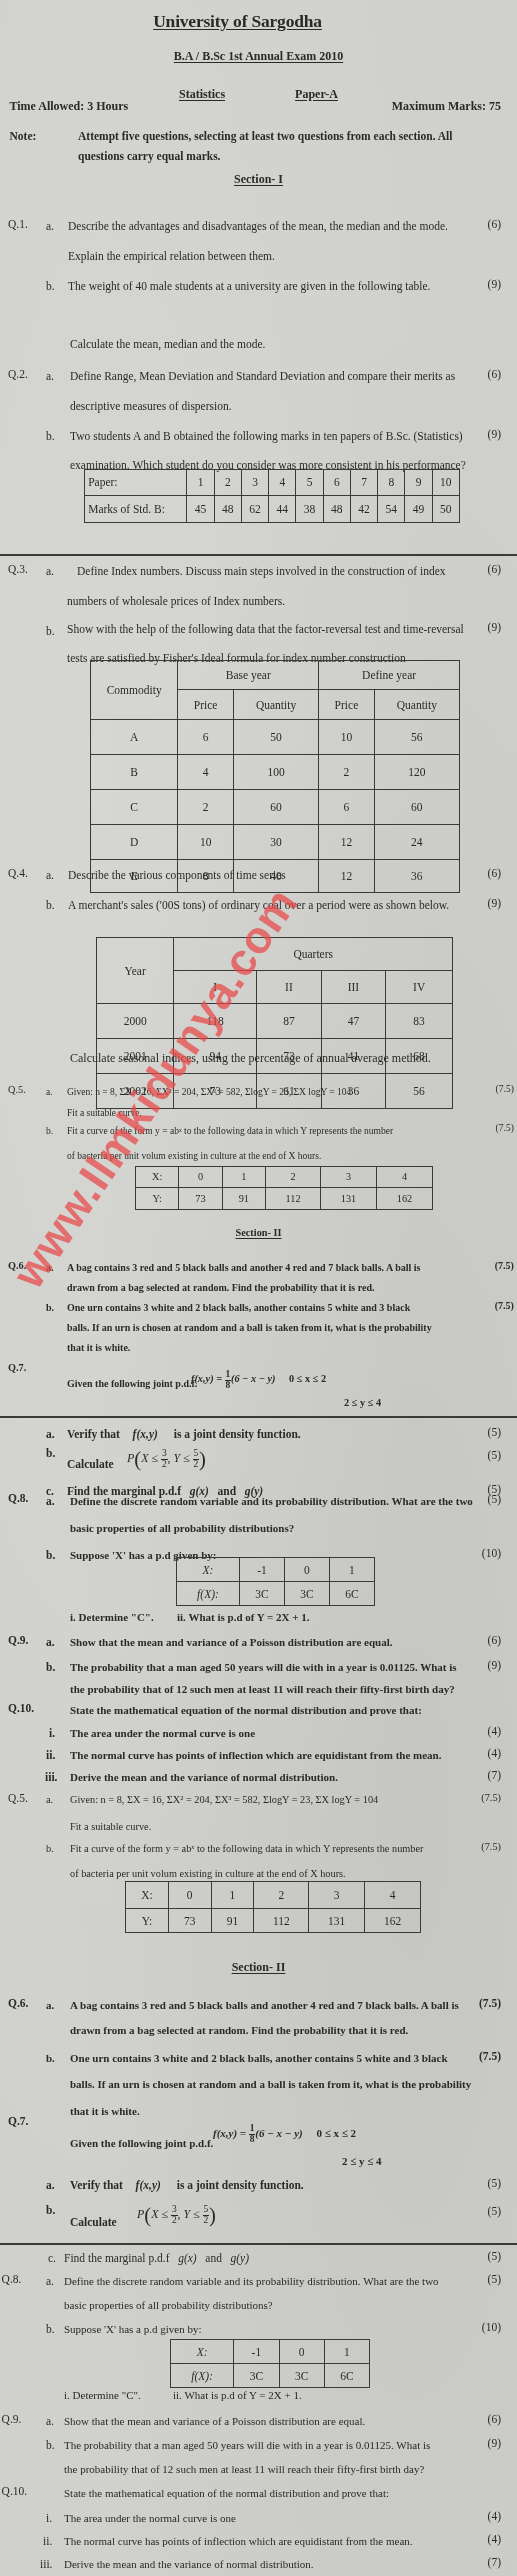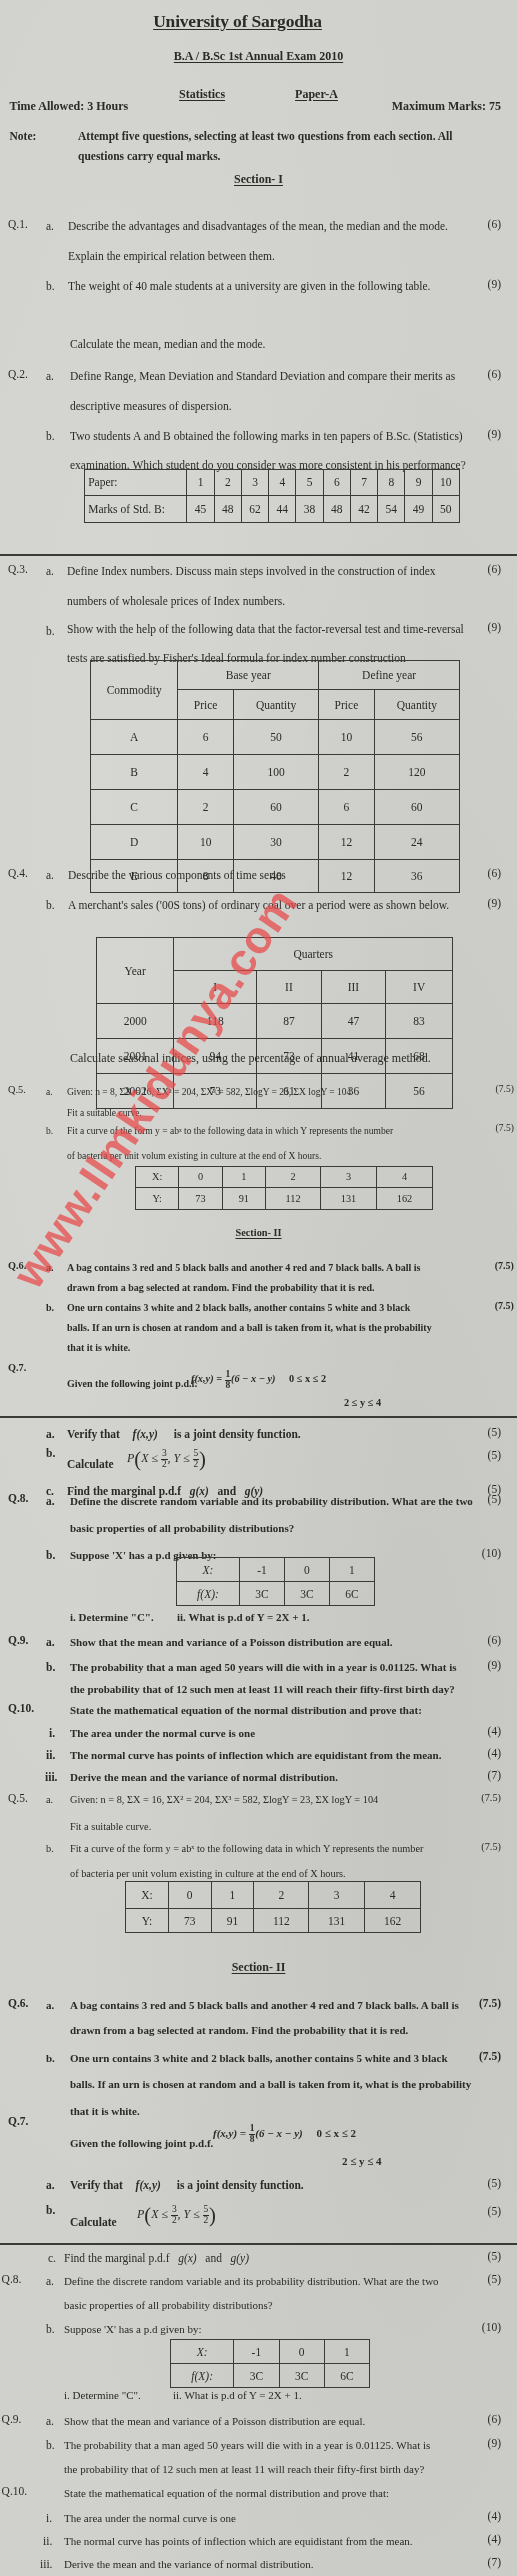--- a/index.html
+++ b/index.html
@@ -129,21 +129,21 @@
       </tr>
     </tbody>
       </table>
   </div>
 
   <div class="rule" style="top:554px;"></div>
 
   <div>
     <div class="qn" style="top:563px;">Q.3.</div>
     <div class="abs line" style="left:46px; top:563px;">a.</div>
-    <div class="abs line" style="left:67px; top:563px;">Define Index numbers. Discuss main steps involved in the construction of index</div>
+    <div class="abs line" style="left:77px; top:563px;">Define Index numbers. Discuss main steps involved in the construction of index</div>
     <div class="marks" style="top:563px;">(6)</div>
     <div class="abs line" style="left:67px; top:593px;">numbers of wholesale prices of Index numbers.</div>
     <div class="abs line" style="left:46px; top:623px;">b.</div>
     <div class="abs line" style="left:67px; top:621px;">Show with the help of the following data that the factor-reversal test and time-reversal</div>
     <div class="marks" style="top:621px;">(9)</div>
     <div class="abs line" style="left:67px; top:650px;">tests are satisfied by Fisher's Ideal formula for index number construction</div>
 
     <table class="t" style="left:90px; top:660px; width:370px;">
       <tbody>
           <tr style="height:29px;">

